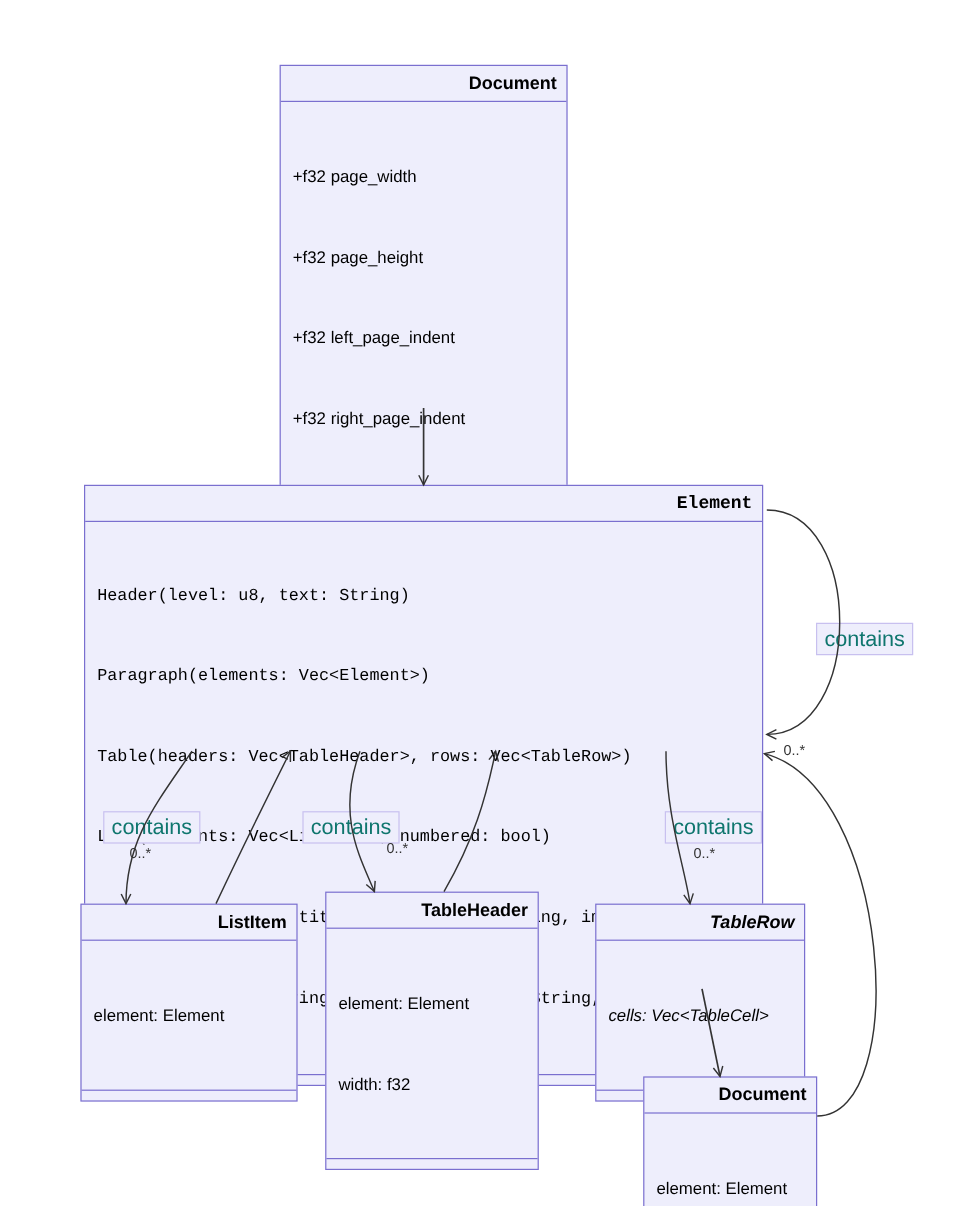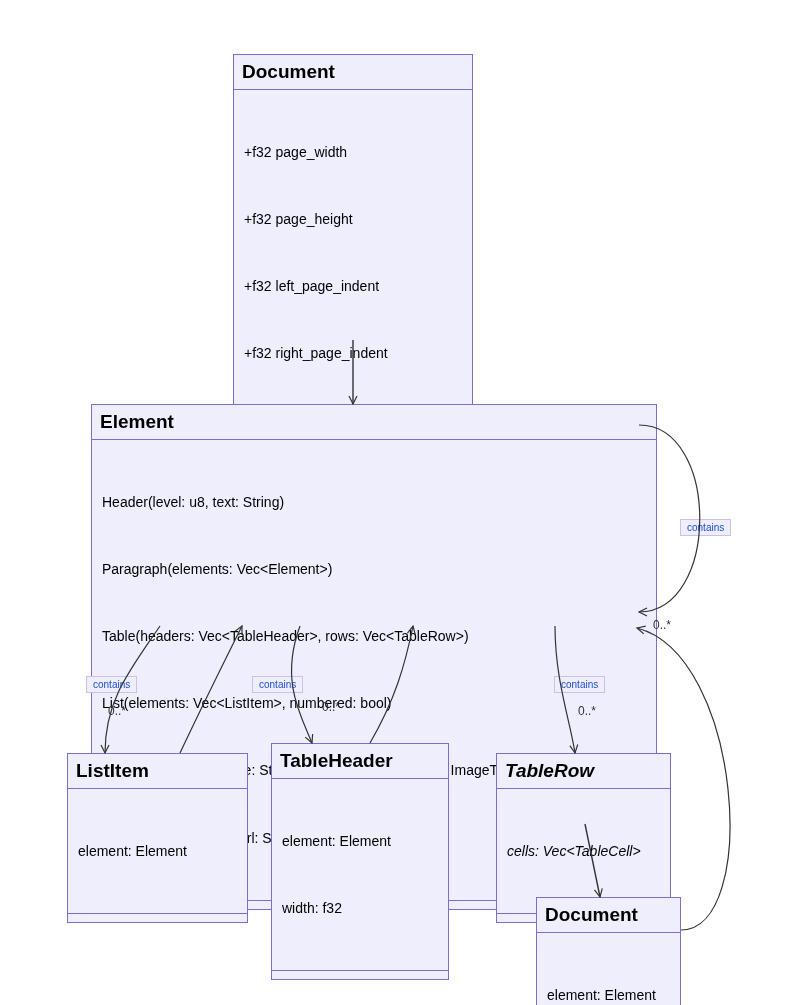--- a/index.html
+++ b/index.html
@@ -16,24 +16,24 @@
     width: 800px;
     height: 1005px;
   }
   .classbox {
     position: absolute;
     background: #eeeefc;
     border: 1px solid #7a6fcf;
   }
   .classbox .title {
     font-weight: bold;
-    text-align: left;
+    text-align: right;
     padding: 6px 8px;
     border-bottom: 1px solid #7a6fcf;
-    font-size: 19px;
+    font-size: 15px;
   }
   .classbox .body {
     padding: 6px 10px;
     border-bottom: 1px solid #7a6fcf;
     font-size: 14px;
     line-height: 1.6;
     white-space: pre;
   }
   .classbox .footer {
     height: 8px;
@@ -42,23 +42,23 @@
     position: absolute;
     left: 0; top: 0;
     width: 800px;
     height: 1005px;
     pointer-events: none;
   }
   .label {
     position: absolute;
     background: #eeeefc;
     border: 1px solid #c8c0ef;
-    font-size: 10px;
+    font-size: 18px;
     padding: 2px 6px;
-    color: #1d4ed8;
+    color: #0f766e;
   }
   .mult {
     position: absolute;
     font-size: 12px;
     color: #333;
   }
 </style>
 </head>
 <body>
 <div class="canvas">
@@ -71,21 +71,21 @@
     <div>+f32 left_page_indent</div>
     <div>+f32 right_page_indent</div>
     <div>+f32 top_page_indent</div>
     <div>+f32 bottom_page_indent</div>
     <div>+Vec&lt;Element&gt; page_header</div>
     <div>+Vec&lt;Element&gt; page_footer</div>
   </div>
   <div class="footer"></div>
 </div>
 
-<div class="classbox" style="left:91px; top:404px; width:566px;">
+<div class="classbox" style="left:70px; top:404px; width:566px;font-family:Liberation Mono, monospace;">
   <div class="title">Element</div>
   <div class="body">
     <div>Header(level: u8, text: String)</div>
     <div>Paragraph(elements: Vec&lt;Element&gt;)</div>
     <div>Table(headers: Vec&lt;TableHeader&gt;, rows: Vec&lt;TableRow&gt;)</div>
     <div>List(elements: Vec&lt;ListItem&gt;, numbered: bool)</div>
     <div>Image(bytes: Bytes, title: String, alt: String, image_type: ImageType)</div>
     <div>Hyperlink(title: String, url: String, alt: String, size: u8)</div>
   </div>
   <div class="footer"></div>

